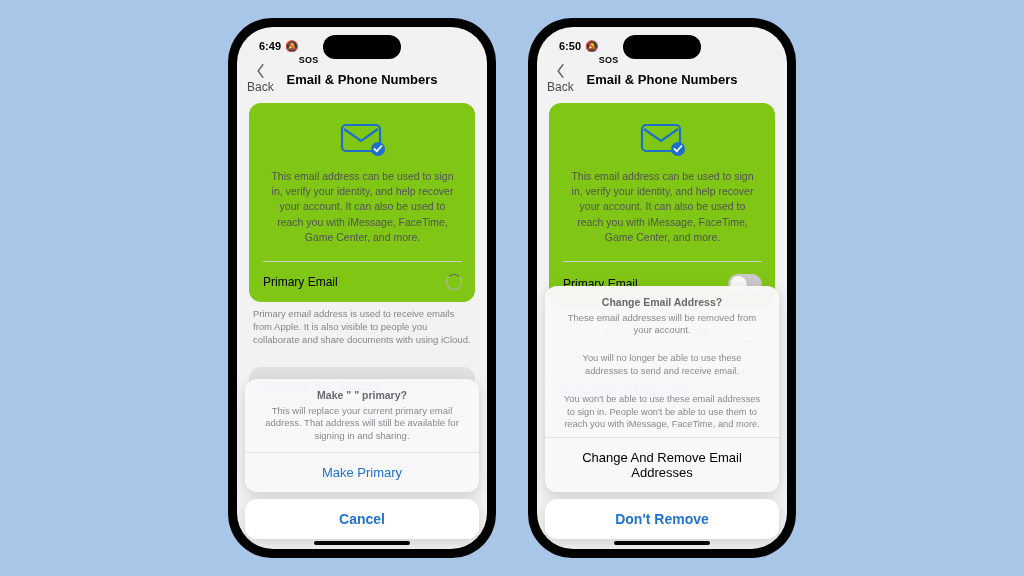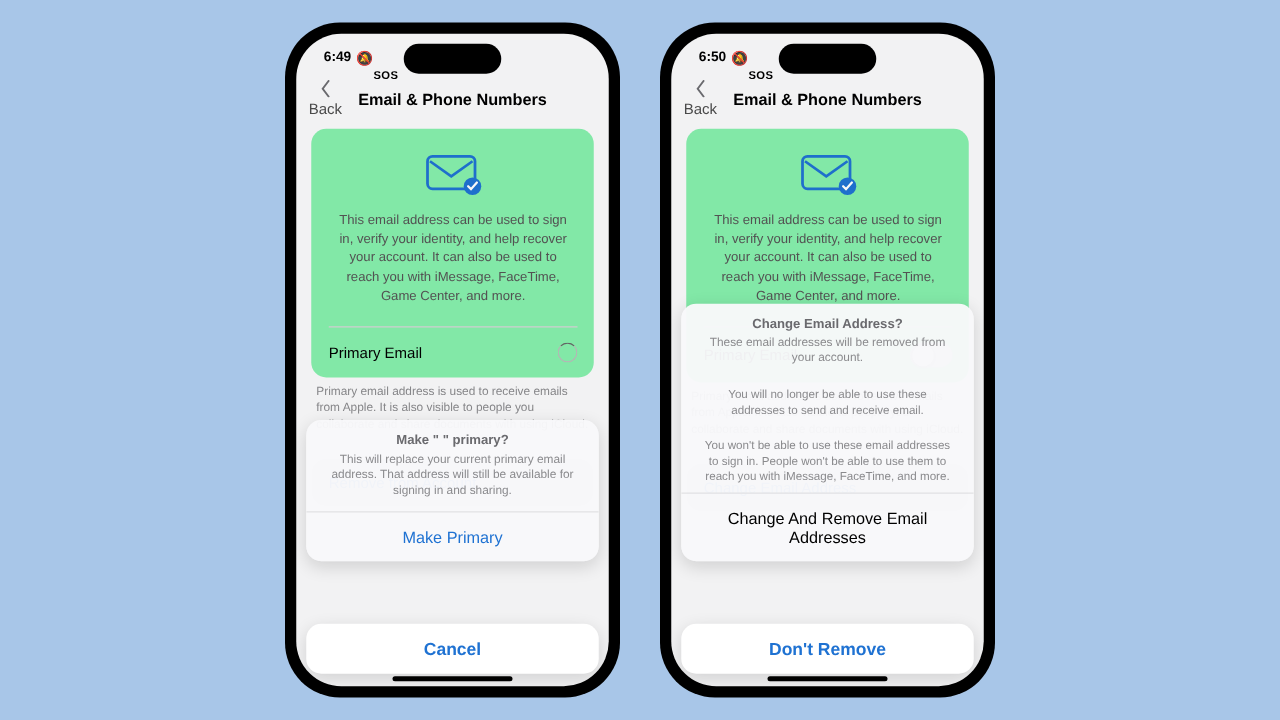--- a/index.html
+++ b/index.html
@@ -61,21 +61,21 @@
   }
   .nav-back svg{width:9px;height:14px;}
   .nav-title{
     margin:0 auto; font-weight:600; font-size:13px; color:#000;
   }
 
   .content{
     padding:10px 12px 0 12px;
   }
   .card{
-    background:#86efac;
+    background:#84cc16;
     border-radius:12px;
     padding:18px 13px 0 14px;
   }
   .env{ display:flex; justify-content:center; margin-bottom:12px;}
   .desc{
     font-size:10.5px; line-height:1.45; text-align:center; color:#555;
     padding:0 6px 16px 6px;
   }
   .row{
     border-top:1px solid #d5d5d6;
@@ -125,21 +125,20 @@
   .sheet-button{
     border-top:1px solid #e1e1e3;
     text-align:center; padding:12px 8px; font-size:13px;
   }
   .sheet-button.blue{ color:#1f72d2; font-weight:500;}
   .sheet-button.red{ color:#000000; font-weight:500;text-align:center;}
   .sheet-solo{
     background:#fff; border-radius:12px; text-align:center;
     padding:12px 8px; font-size:14px; font-weight:600; color:#1f72d2;
     box-shadow:0 4px 14px rgba(0,0,0,0.14);
-    margin-top:43px;
   }
   .home-indicator{
     position:absolute; bottom:4px; left:50%; transform:translateX(-50%);
     width:96px; height:4px; background:#000; border-radius:2px;
   }
 
   .dim{ filter:brightness(0.97);}
 </style>
 </head>
 <body>

